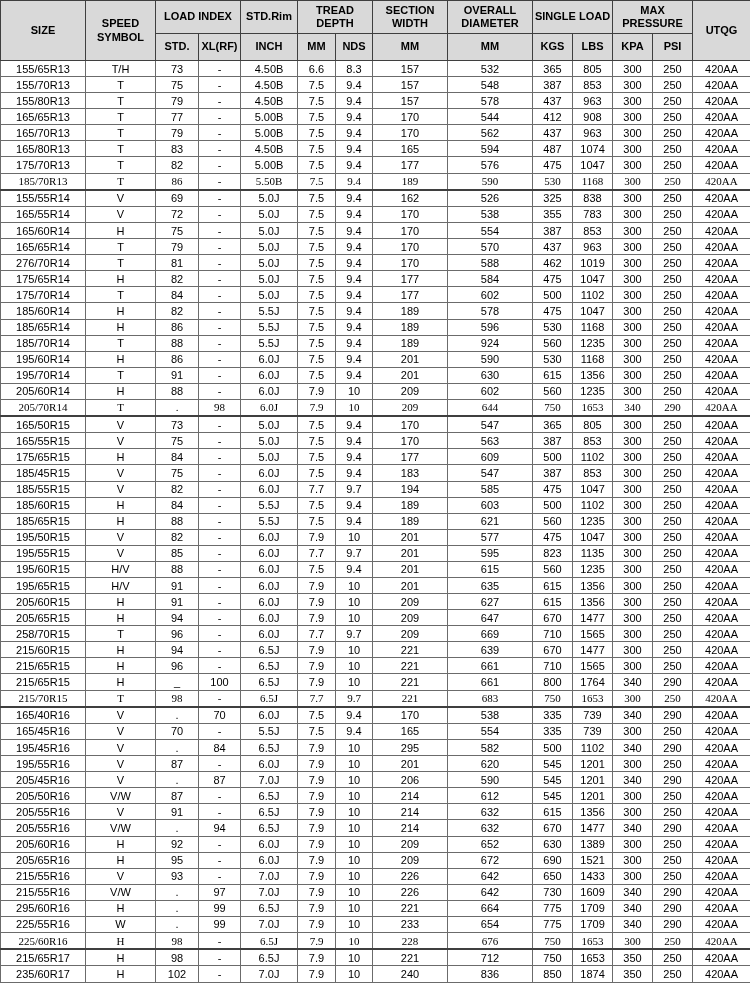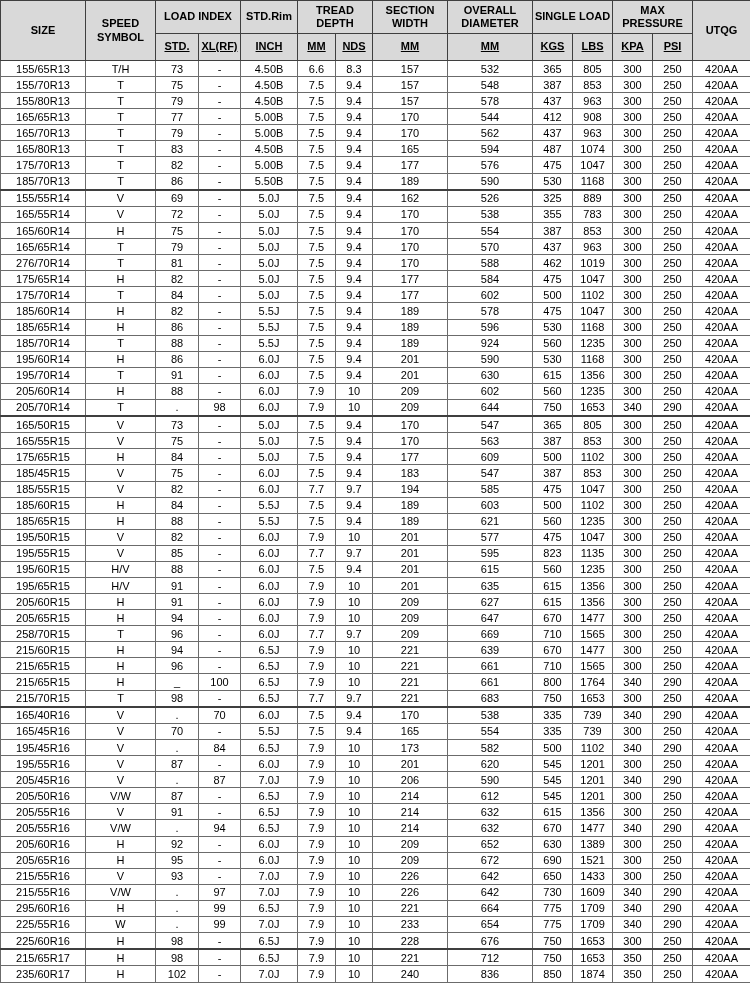--- a/index.html
+++ b/index.html
@@ -32,27 +32,28 @@
   }
   thead th{
     background:var(--header-bg);
     border:1px solid var(--header-border);
     font-weight:bold;
     font-size:11px;
     line-height:1.2;
     white-space:normal;
   }
   thead tr.top-row{height:33px;}
-  thead tr.sub-row{height:27px;text-decoration:underline;}
+  thead tr.sub-row{height:27px;}
   tbody td{
     font-size:11px;
     background:var(--row-bg);
   }
   tbody tr.section-end td{
     border-bottom:2px solid var(--section-border);
+    font-family:Liberation Serif, serif;
   }
 </style>
 </head>
 <body>
 
 <table>
   <colgroup>
     <col style="width:85px">
       <col style="width:70px">
     <col style="width:43px">
@@ -228,21 +229,21 @@
         <td>155/55R14</td>
         <td>V</td>
         <td>69</td>
         <td>-</td>
         <td>5.0J</td>
         <td>7.5</td>
         <td>9.4</td>
         <td>162</td>
         <td>526</td>
         <td>325</td>
-        <td>889</td>
+        <td>838</td>
         <td>300</td>
         <td>250</td>
         <td>420AA</td>
       </tr>
       <tr>
         <td>165/55R14</td>
         <td>V</td>
         <td>72</td>
         <td>-</td>
         <td>5.0J</td>
@@ -769,21 +770,21 @@
         <td>420AA</td>
       </tr>
       <tr>
         <td>195/45R16</td>
         <td>V</td>
         <td>.</td>
         <td>84</td>
         <td>6.5J</td>
         <td>7.9</td>
         <td>10</td>
-        <td>173</td>
+        <td>295</td>
         <td>582</td>
         <td>500</td>
         <td>1102</td>
         <td>340</td>
         <td>290</td>
         <td>420AA</td>
       </tr>
       <tr>
         <td>195/55R16</td>
         <td>V</td>

